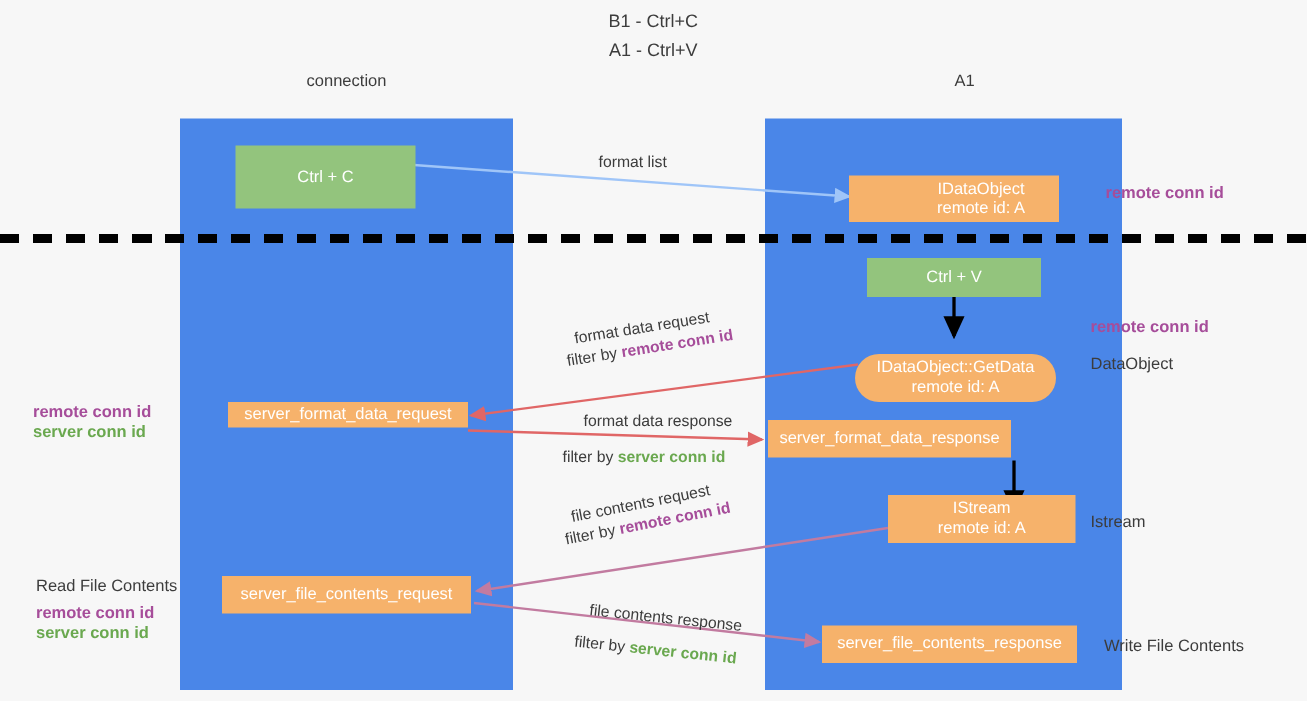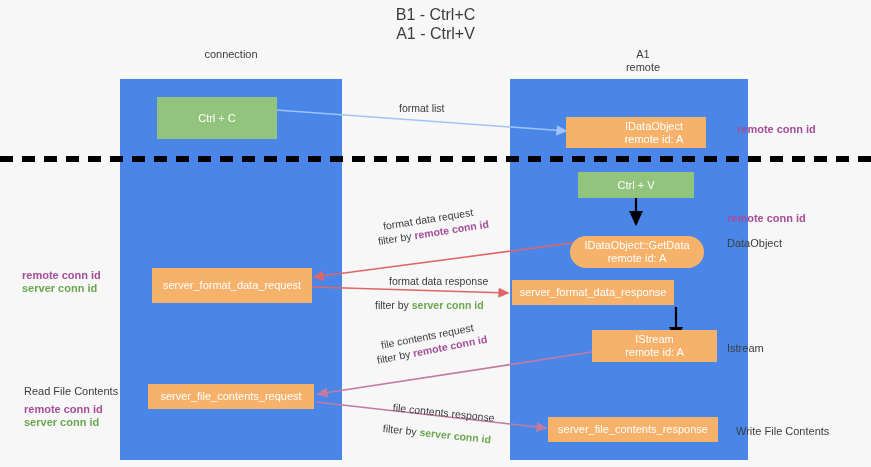--- a/index.html
+++ b/index.html
@@ -9,21 +9,21 @@
     font-family:"Liberation Sans", sans-serif;
     overflow:hidden;
     position:relative;
   }
   #stage{position:absolute;inset:0;}
 
   
   .title{
     position:absolute;left:0;right:0;top:5px;
     text-align:center;
-    font-size:16px;color:#3c3c3c;line-height:19px;
+    font-size:12px;color:#3c3c3c;line-height:19px;
   }
 
   
   .col-head{
     position:absolute;text-align:center;
     font-size:11px;color:#3c3c3c;line-height:13px;
   }
 
   
   .lane{position:absolute;background:#4a86e8;}
@@ -65,21 +65,20 @@
   <div class="title">
     <div>B1 - Ctrl+C</div>
     <div>A1 - Ctrl+V</div>
   </div>
 
   <div class="col-head" style="left:120px;top:48px;width:222px;">
     <div>connection</div>
   </div>
   <div class="col-head" style="left:524px;top:48px;width:238px;">
     <div>A1</div>
-    <div>remote</div>
   </div>
 
   <div class="lane" style="left:120px;top:79px;width:222px;height:381px;"></div>
   <div class="lane" style="left:510px;top:79px;width:238px;height:381px;"></div>
 
   <svg class="arrows" viewBox="0 0 871 467">
     <defs>
       <marker id="ah-blue" markerWidth="7" markerHeight="7" refX="6" refY="3.2" orient="auto">
         <path d="M0,0 L7,3.2 L0,6.4 z" fill="#9fc5f8"></path>
       </marker>
@@ -137,21 +136,21 @@
 
   <div class="node green" style="left:578px;top:172px;width:116px;height:26px;">
     <span>Ctrl + V</span>
   </div>
 
   <div class="node orange" style="left:570px;top:236px;width:134px;height:32px;flex-direction:column;border-radius:16px;">
     <span>IDataObject::GetData</span>
     <span>remote id: A</span>
   </div>
 
-  <div class="node orange" style="left:152px;top:268px;width:160px;height:35px;text-align:right;">
+  <div class="node orange" style="left:152px;top:268px;width:160px;height:17px;text-align:right;">
     <span>server_format_data_request</span>
   </div>
 
   <div class="node orange" style="left:512px;top:280px;width:162px;height:25px;">
     <span>server_format_data_response</span>
   </div>
 
   <div class="node orange" style="left:592px;top:330px;width:125px;height:32px;flex-direction:column;">
     <span>IStream</span>
     <span>remote id: A</span>

